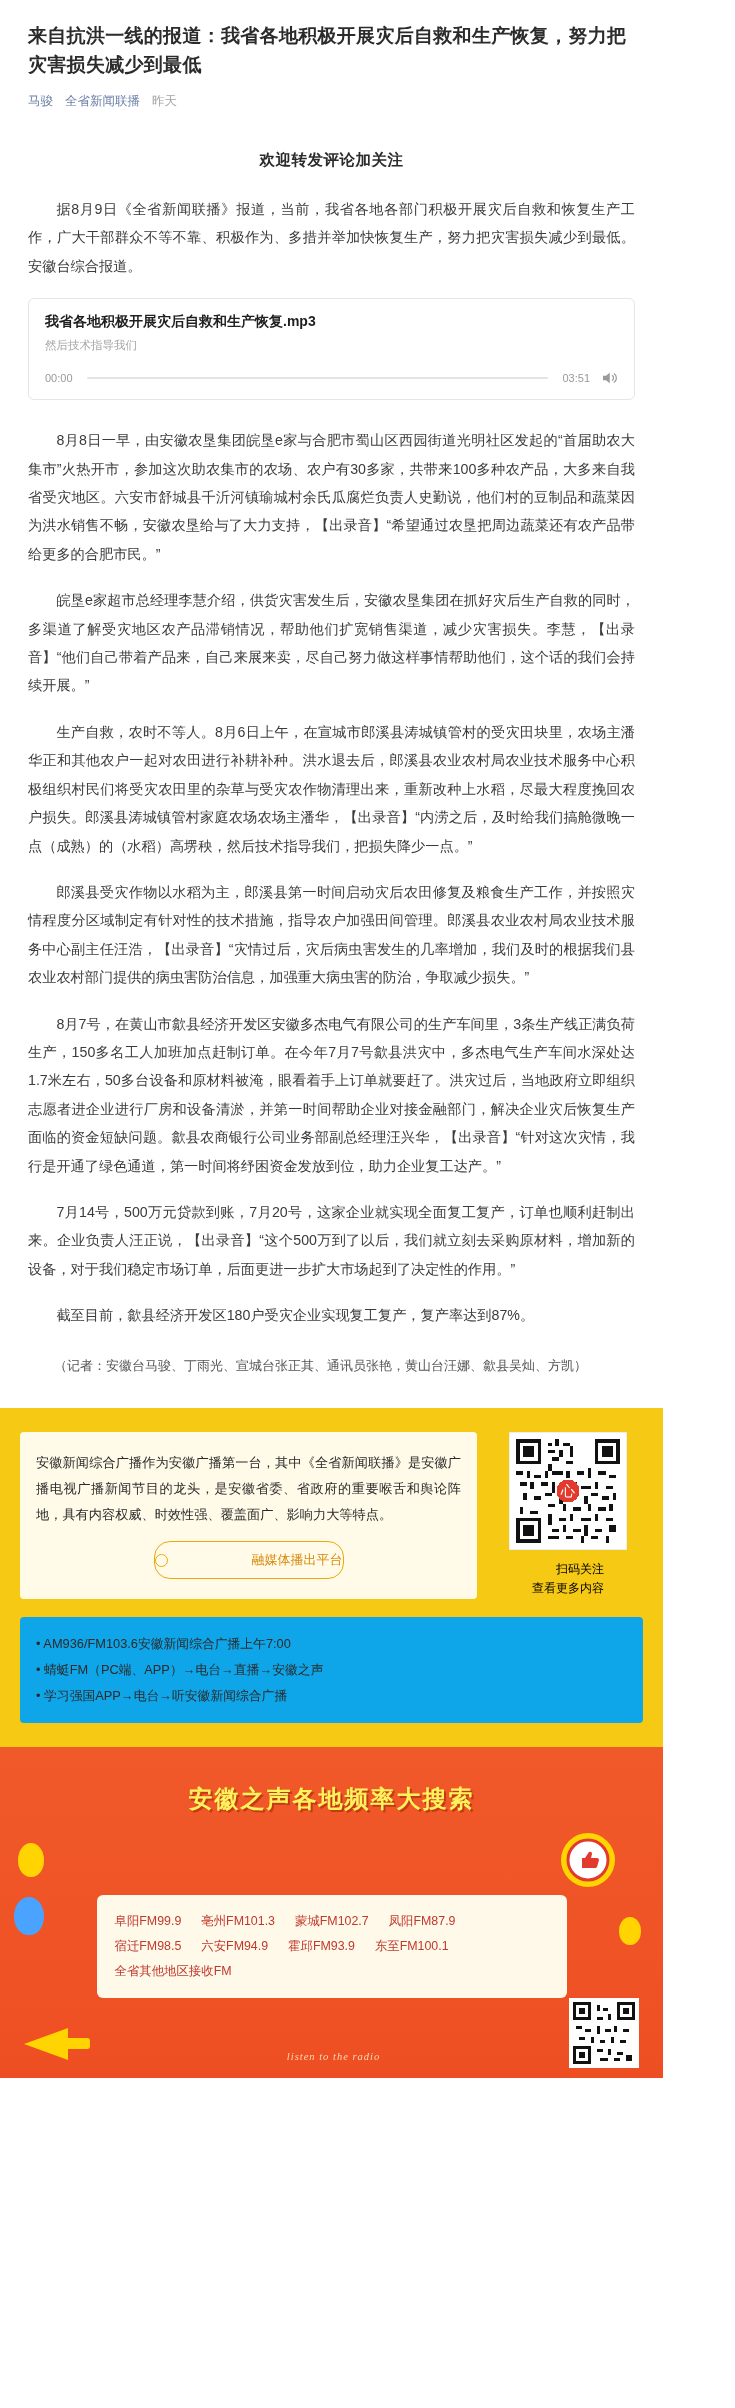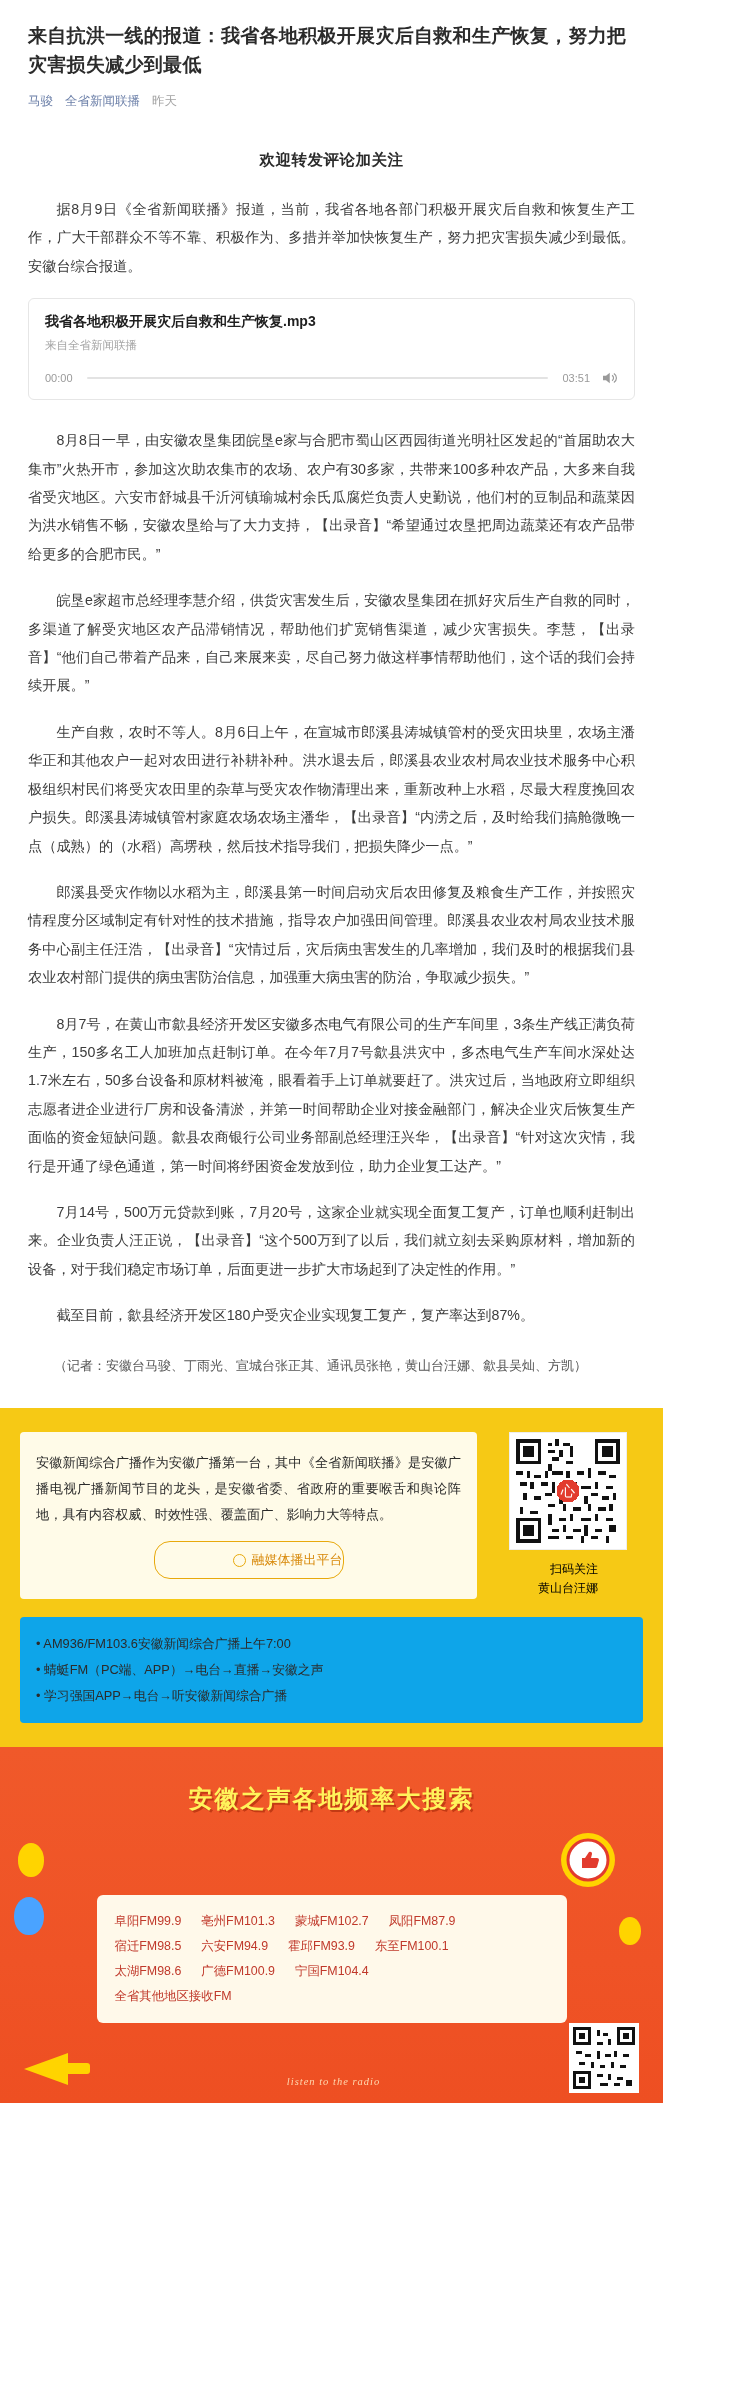--- a/index.html
+++ b/index.html
@@ -135,21 +135,21 @@
     margin: 14px auto 0 auto;
     width: 190px;
     border: 1.5px solid #e8a90c;
     border-radius: 16px;
     color: #d8890a;
     font-size: 13px;
     text-align: center;
     padding: 5px 0;
     display: flex;
     align-items: center;
-    justify-content: flex-end;
+    justify-content: space-between;
     gap: 6px;
   }
   .pill-circle {
     width: 13px; height: 13px; border-radius: 50%;
     border: 1.5px solid #e8a90c; display: inline-block;
   }
   .qr-col {
     width: 150px;
     display: flex;
     flex-direction: column;
@@ -273,21 +273,21 @@
   <div class="follow-block">
     <div class="follow-line2">欢迎转发评论加关注</div>
   </div>
 
   <div class="content">
 
     <p class="para">据8月9日《全省新闻联播》报道，当前，我省各地各部门积极开展灾后自救和恢复生产工作，广大干部群众不等不靠、积极作为、多措并举加快恢复生产，努力把灾害损失减少到最低。安徽台综合报道。</p>
 
     <div class="audio-card">
       <div class="audio-title">我省各地积极开展灾后自救和生产恢复.mp3</div>
-      <div class="audio-sub">来自全省新闻联播</div>
+      <div class="audio-sub">然后技术指导我们</div>
       <div class="audio-bar">
         <span class="audio-time">00:00</span>
         <span class="audio-track"></span>
         <span class="audio-time" style="text-align:right">03:51</span>
         <span class="audio-speaker">
           <svg width="18" height="18" viewBox="0 0 24 24" fill="none" stroke="#9a9a9a" stroke-width="1.6">
             <polygon points="4,9 8,9 13,5 13,19 8,15 4,15" fill="#9a9a9a" stroke="none"></polygon>
             <path d="M16 8.5a4 4 0 0 1 0 7"></path>
             <path d="M18.5 6a7 7 0 0 1 0 12"></path>
           </svg>
@@ -393,21 +393,21 @@
                 <rect x="25" y="27" width="1" height="2"></rect>
             </g>
             <g>
               <circle cx="14.5" cy="14.5" r="3.2" fill="#e23b2e"></circle>
               <text x="14.5" y="16" font-size="4" fill="#fff" text-anchor="middle" font-family="Liberation Sans">心</text>
             </g>
           </svg>
         </div>
         <div class="qr-caption">
           <div>扫码关注</div>
-          <div>黄山台汪娜</div>
+          <div>查看更多内容</div>
         </div>
       </div>
     </div>
     <div class="promo-list">
       <div>AM936/FM103.6安徽新闻综合广播上午7:00</div>
       <div>蜻蜓FM（PC端、APP）→电台→直播→安徽之声</div>
       <div>学习强国APP→电台→听安徽新闻综合广播</div>
     </div>
   </div>
 
@@ -432,25 +432,20 @@
         <span>阜阳FM99.9</span>
         <span>亳州FM101.3</span>
         <span>蒙城FM102.7</span>
         <span>凤阳FM87.9</span>
       </div>
       <div class="freq-row">
         <span>宿迁FM98.5</span>
         <span>六安FM94.9</span>
         <span>霍邱FM93.9</span>
         <span>东至FM100.1</span>
-      </div>
-      <div class="freq-row">
-        <span>太湖FM98.6</span>
-        <span>广德FM100.9</span>
-        <span>宁国FM104.4</span>
       </div>
       <div class="freq-row">
         <span>全省其他地区接收FM</span>
       </div>
     </div>
 
 
     <div class="radio-strip">
       <div class="megaphone">
         <span class="cone"></span>

